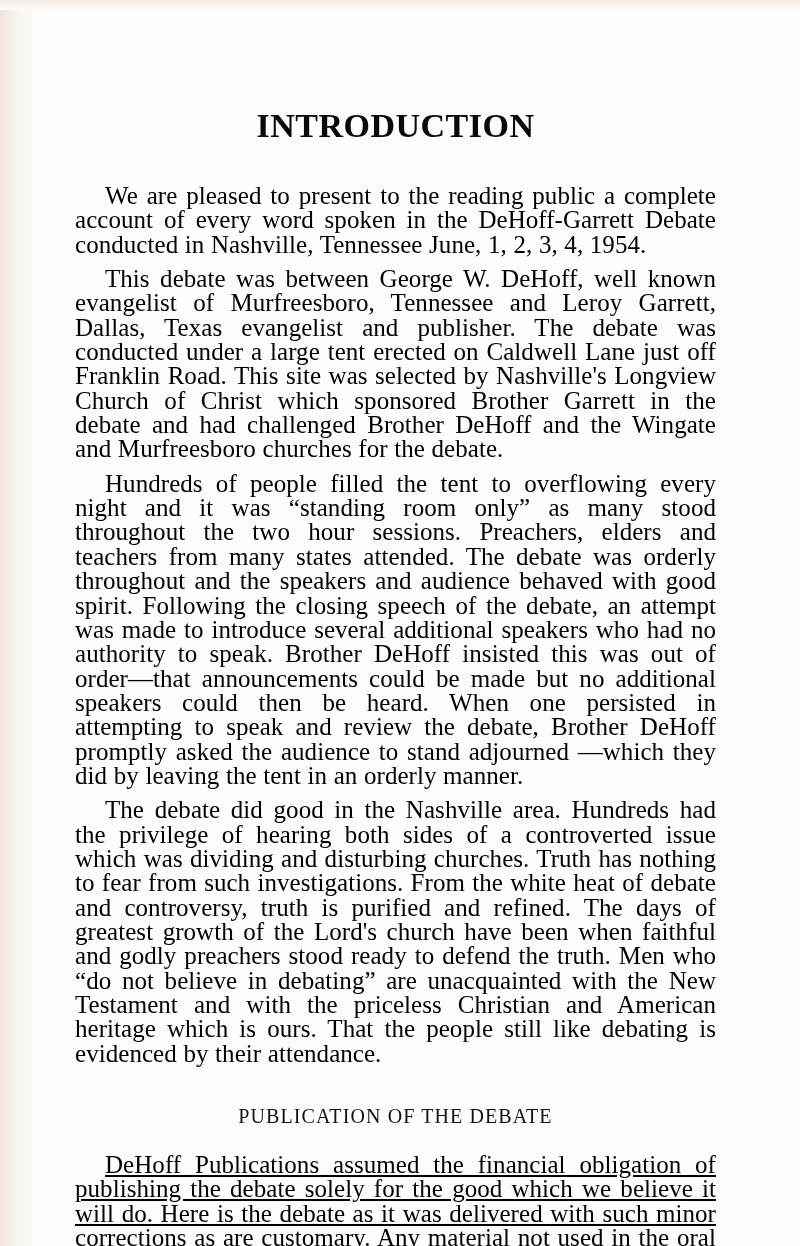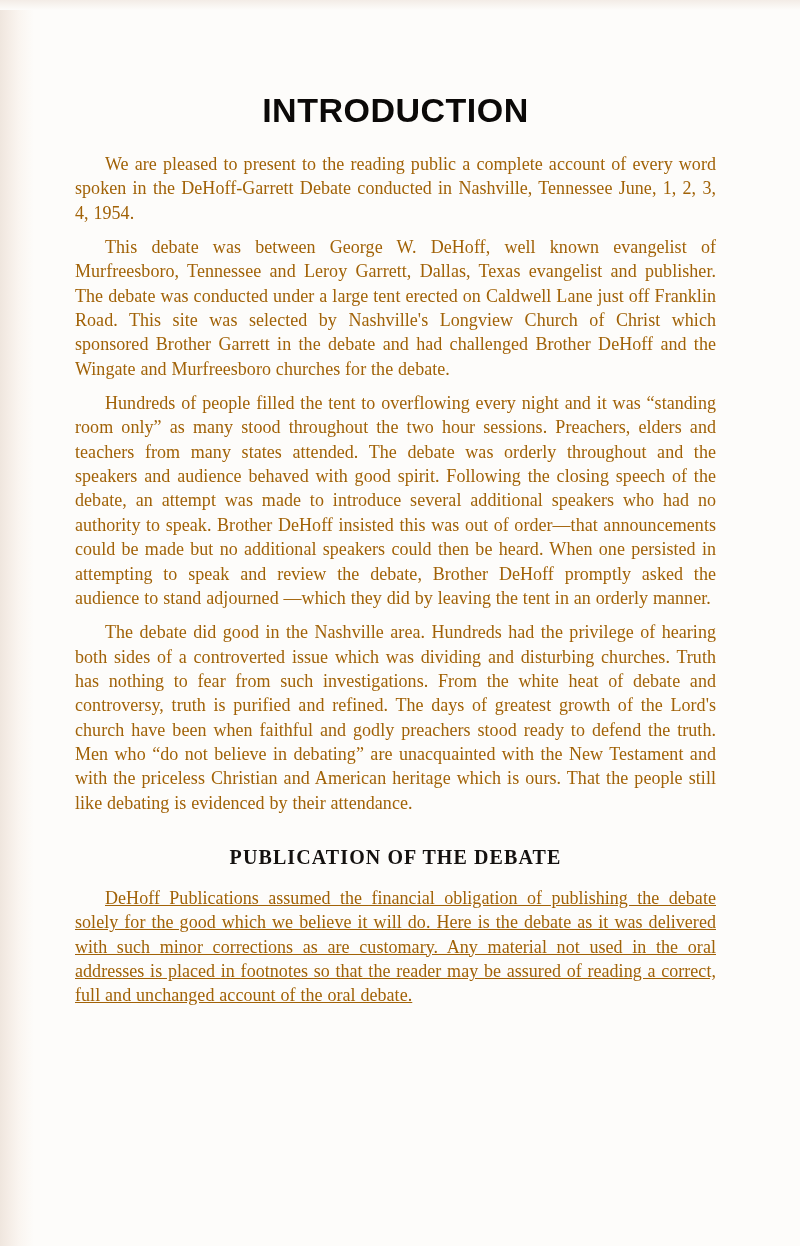--- a/index.html
+++ b/index.html
@@ -50,60 +50,60 @@
   }
 
   .content {
     position: absolute;
     left: 75px;
     top: 0;
     width: 641px;
   }
 
   .page-title {
-    font-family: Liberation Sans, sans-serif;
+    font-family: Liberation Serif, serif;
     font-weight: 700;
     font-size: 34px;
     line-height: 40px;
     letter-spacing: 0.5px;
     text-align: center;
     color: #0b0908;
-    margin: 0;
+    margin: 16px;
     padding-top: 90px;
   }
 
   .body-text {
-    font-size: 18px;
+    font-size: 25px;
     line-height: 24.35px;
     text-align: justify;
     text-justify: inter-word;
     margin: 0;
-    color: #a16207;
+    color: #000000;
     letter-spacing: 0.05px;
     word-spacing: 0.3px;
   }
 
   .para {
     text-indent: 30px;
     margin: 0;
     padding-top: 10px;
   }
 
   .para.first {
     padding-top: 22px;
   }
 
   .section-heading {
     font-family: "Liberation Serif", "DejaVu Serif", serif;
     font-size: 20px;
     line-height: 26px;
     letter-spacing: 1.1px;
     text-align: center;
-    font-weight: 700;
-    margin: 0;
+    font-weight: 400;
+    margin: 8px;
     padding-top: 29px;
     color: #14110f;
   }
 
   .after-heading {
     padding-top: 16px;
     text-decoration: underline;
   }
 </style>
 </head>

